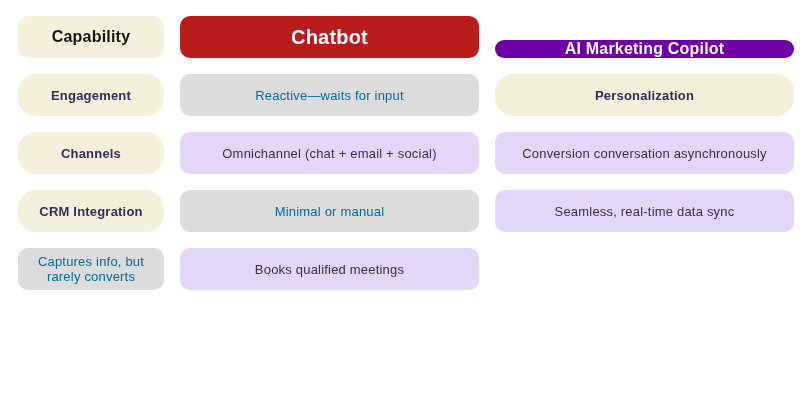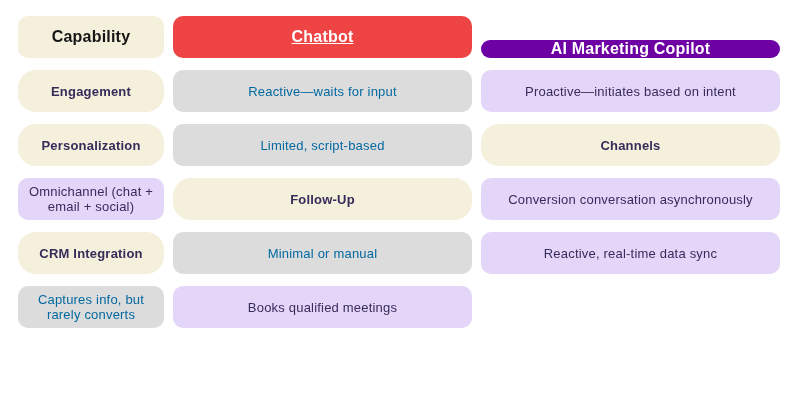--- a/index.html
+++ b/index.html
@@ -12,20 +12,21 @@
     width: 800px;
     height: 400px;
     box-sizing: border-box;
     padding: 16px 19px 18px 18px;
     display: grid;
     grid-template-columns: 146px 299px 299px;
     grid-auto-rows: 42px;
     column-gap: 9px;
     row-gap: 12px;
     background: #ffffff;
+    gap: 16px;
   }
   .cell {
     border-radius: 10px;
     display: flex;
     align-items: center;
     justify-content: center;
     text-align: center;
     padding: 0 8px;
     box-sizing: border-box;
     letter-spacing: 0.2px;
@@ -37,25 +38,24 @@
     font-size: 13px;
     border-radius: 18px;
   }
   .header-label {
     background: #F5F0DC;
     color: #151515;
     font-weight: bold;
     font-size: 16px;
   }
   .gray-header {
-    background: #ef4444;
+    background: #b91c1c;
     color: #ffffff;
     font-weight: 600;
-    font-size: 16px;
-    text-decoration: underline;
+    font-size: 20px;
   }
   .purple-header {
     background: #6D01A3;
     color: #ffffff;
     font-weight: 600;
     font-size: 16px;
     margin-top: 24px;
   }
   .gray {
     background: #DCDCDC;
@@ -72,31 +72,28 @@
 <body>
 
 <div class="board">
 
   <div class="cell header-label">Capability</div>
   <div class="cell gray-header">Chatbot</div>
   <div class="cell purple-header">AI Marketing Copilot</div>
 
   <div class="cell label">Engagement</div>
   <div class="cell gray">Reactive—waits for input</div>
-  <div class="cell purple">Proactive—initiates based on intent</div>
 
   <div class="cell label">Personalization</div>
-  <div class="cell gray">Limited, script-based</div>
 
   <div class="cell label">Channels</div>
   <div class="cell purple">Omnichannel (chat + email + social)</div>
 
-  <div class="cell label">Follow-Up</div>
   <div class="cell purple">Conversion conversation asynchronously</div>
 
   <div class="cell label">CRM Integration</div>
   <div class="cell gray">Minimal or manual</div>
-  <div class="cell purple">Reactive, real-time data sync</div>
+  <div class="cell purple">Seamless, real-time data sync</div>
 
   <div class="cell gray">Captures info, but rarely converts</div>
   <div class="cell purple">Books qualified meetings</div>
 
 </div>
 
 </body></html>

